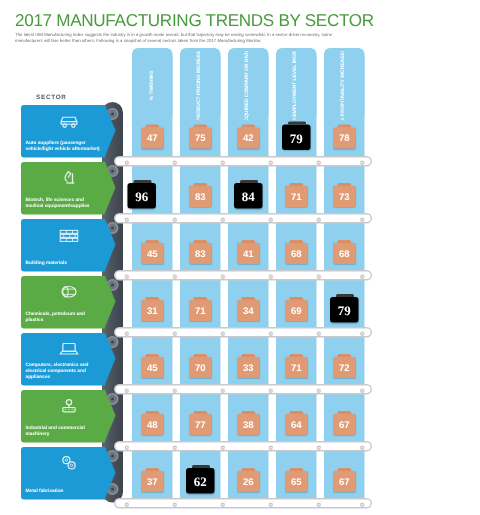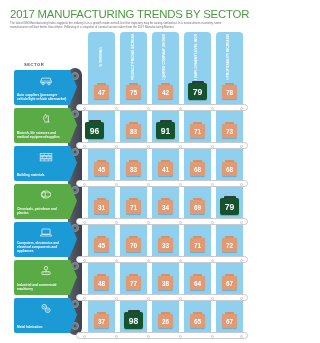--- a/index.html
+++ b/index.html
@@ -105,22 +105,23 @@
     border-radius: 1.5px;
     display: flex; align-items: center; justify-content: center;
     font-size: 6.4px; font-weight: 700; color: #ffffff;
     box-shadow: 0 0.5px 0.8px rgba(0,0,0,0.18);
   }
   .badge::before {
     content: ""; position: absolute; top: -2px; left: 2.6px;
     width: 9.8px; height: 2.4px; background: #d88f68; border-radius: 1px 1px 0 0;
   }
   .badge.hl {
-    background: #14532d; width: 19px; height: 17px; font-size: 8.6px;
+    background: #000000; width: 19px; height: 17px; font-size: 8.6px;
     border-radius: 2px;
+    font-family: Liberation Serif, serif;
   }
   .badge.hl::before { background: #3b3832; width: 12px; left: 3.5px; }
 </style>
 </head>
 <body>
 
 <div>
 
   <div class="title">2017 MANUFACTURING TRENDS BY SECTOR</div>
   <div class="subtitle">The latest ISM Manufacturing Index suggests the industry is in a growth mode overall, but that trajectory may be easing somewhat. In a sector-driven economy, some manufacturers will fare better than others. Following is a snapshot of several sectors taken from the 2017 Manufacturing Monitor.</div>
@@ -323,21 +324,21 @@
     </div>
 
     <div class="badge" style="left:94px;top:85px">47</div>
     <div class="badge" style="left:126px;top:85px">75</div>
     <div class="badge" style="left:158px;top:85px">42</div>
     <div class="badge hl" style="left:188px;top:83px">79</div>
     <div class="badge" style="left:222px;top:85px">78</div>
 
     <div class="badge hl" style="left:85px;top:122px">96</div>
     <div class="badge" style="left:126px;top:124px">83</div>
-    <div class="badge hl" style="left:156px;top:122px">91</div>
+    <div class="badge hl" style="left:156px;top:122px">84</div>
     <div class="badge" style="left:190px;top:124px">71</div>
     <div class="badge" style="left:222px;top:124px">73</div>
 
     <div class="badge" style="left:94px;top:162px">45</div>
     <div class="badge" style="left:126px;top:162px">83</div>
     <div class="badge" style="left:158px;top:162px">41</div>
     <div class="badge" style="left:190px;top:162px">68</div>
     <div class="badge" style="left:222px;top:162px">68</div>
 
     <div class="badge" style="left:94px;top:200px">31</div>
@@ -352,19 +353,19 @@
     <div class="badge" style="left:190px;top:238px">71</div>
     <div class="badge" style="left:222px;top:238px">72</div>
 
     <div class="badge" style="left:94px;top:276px">48</div>
     <div class="badge" style="left:126px;top:276px">77</div>
     <div class="badge" style="left:158px;top:276px">38</div>
     <div class="badge" style="left:190px;top:276px">64</div>
     <div class="badge" style="left:222px;top:276px">67</div>
 
     <div class="badge" style="left:94px;top:314px">37</div>
-    <div class="badge hl" style="left:124px;top:312px">98</div>
+    <div class="badge hl" style="left:124px;top:312px">62</div>
     <div class="badge" style="left:158px;top:314px">26</div>
     <div class="badge" style="left:190px;top:314px">65</div>
     <div class="badge" style="left:222px;top:314px">67</div>
 
   </div>
 </div>
 
 </body></html>

